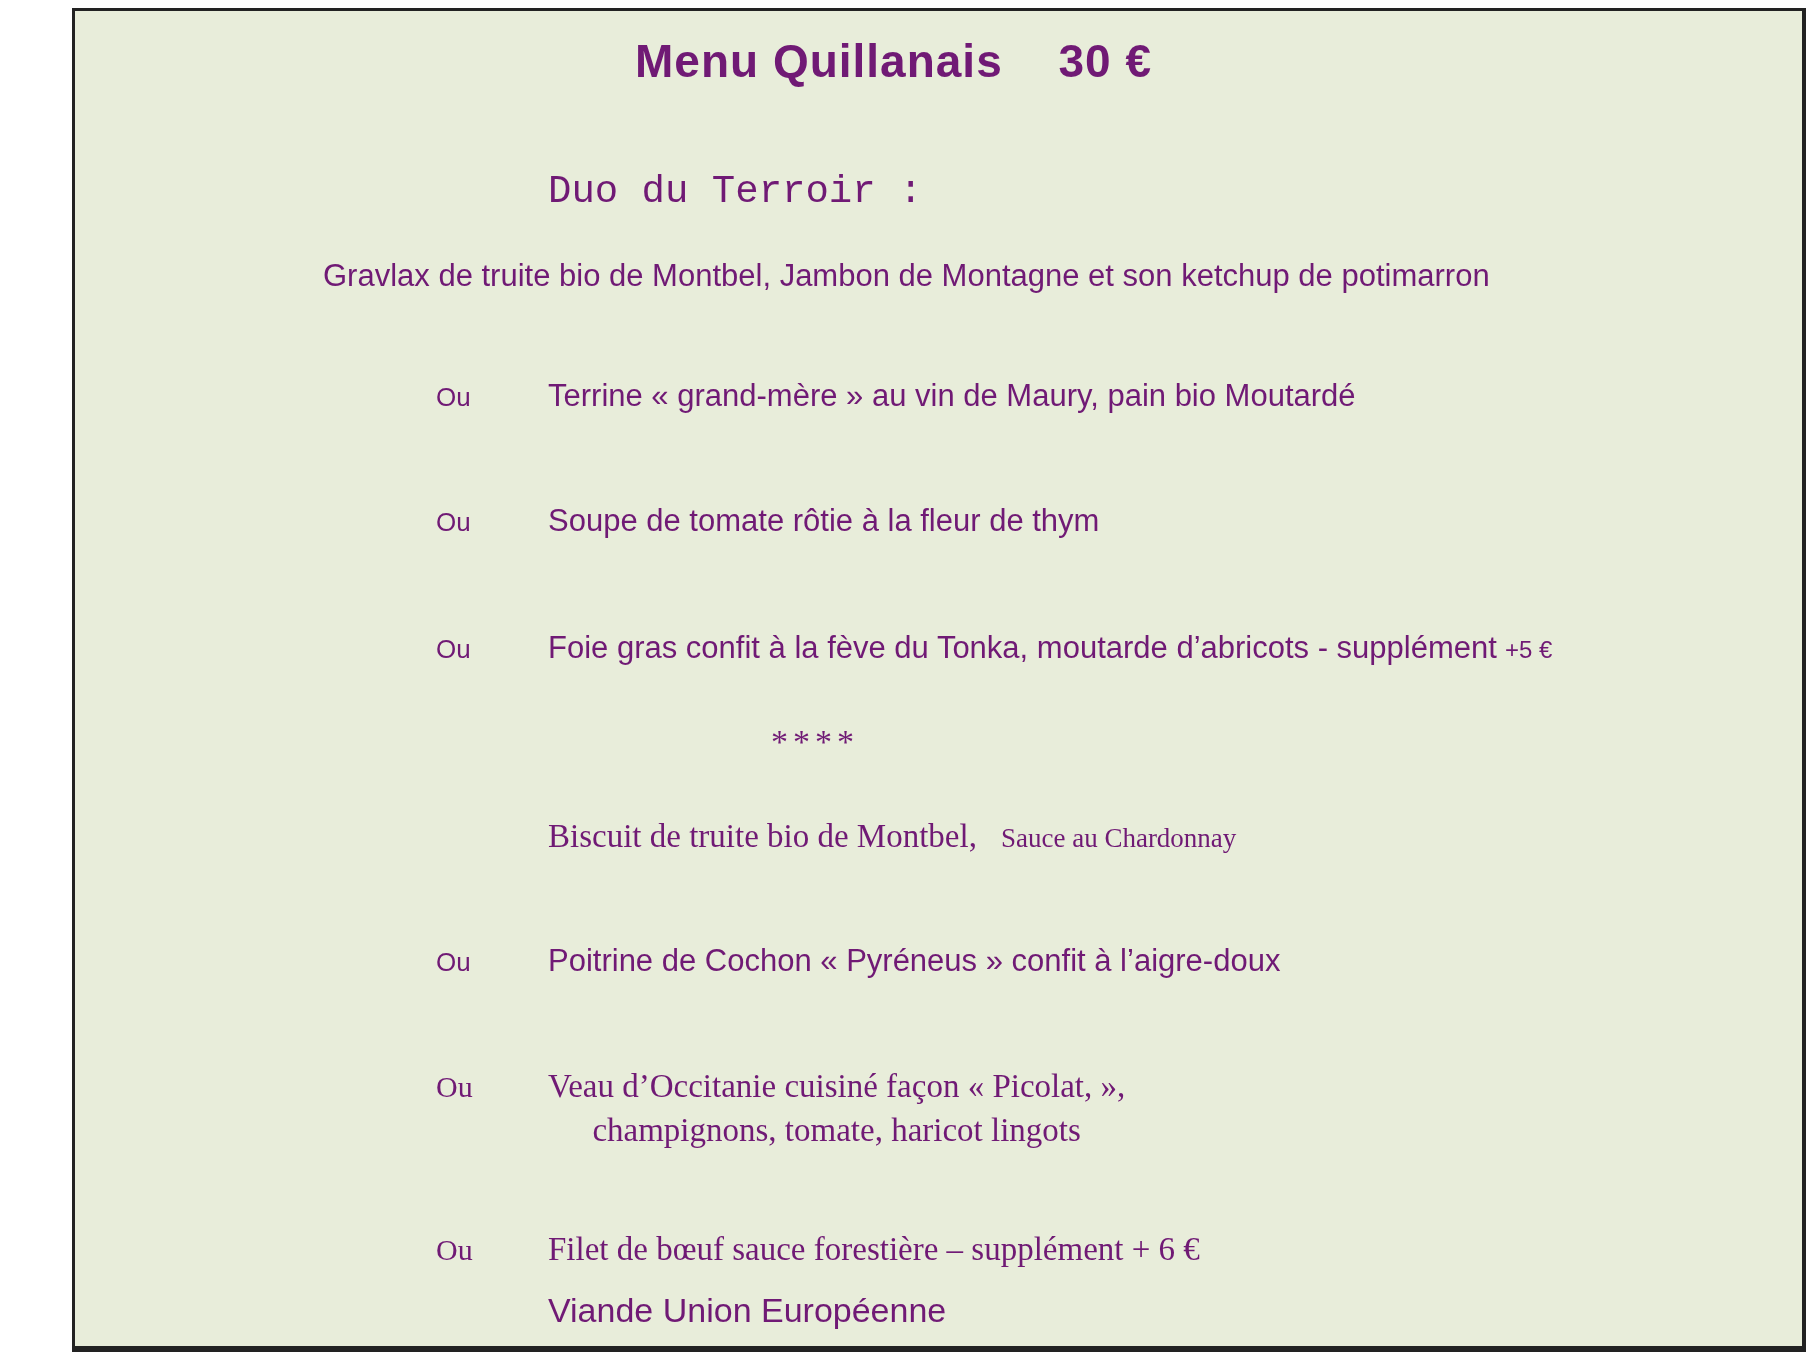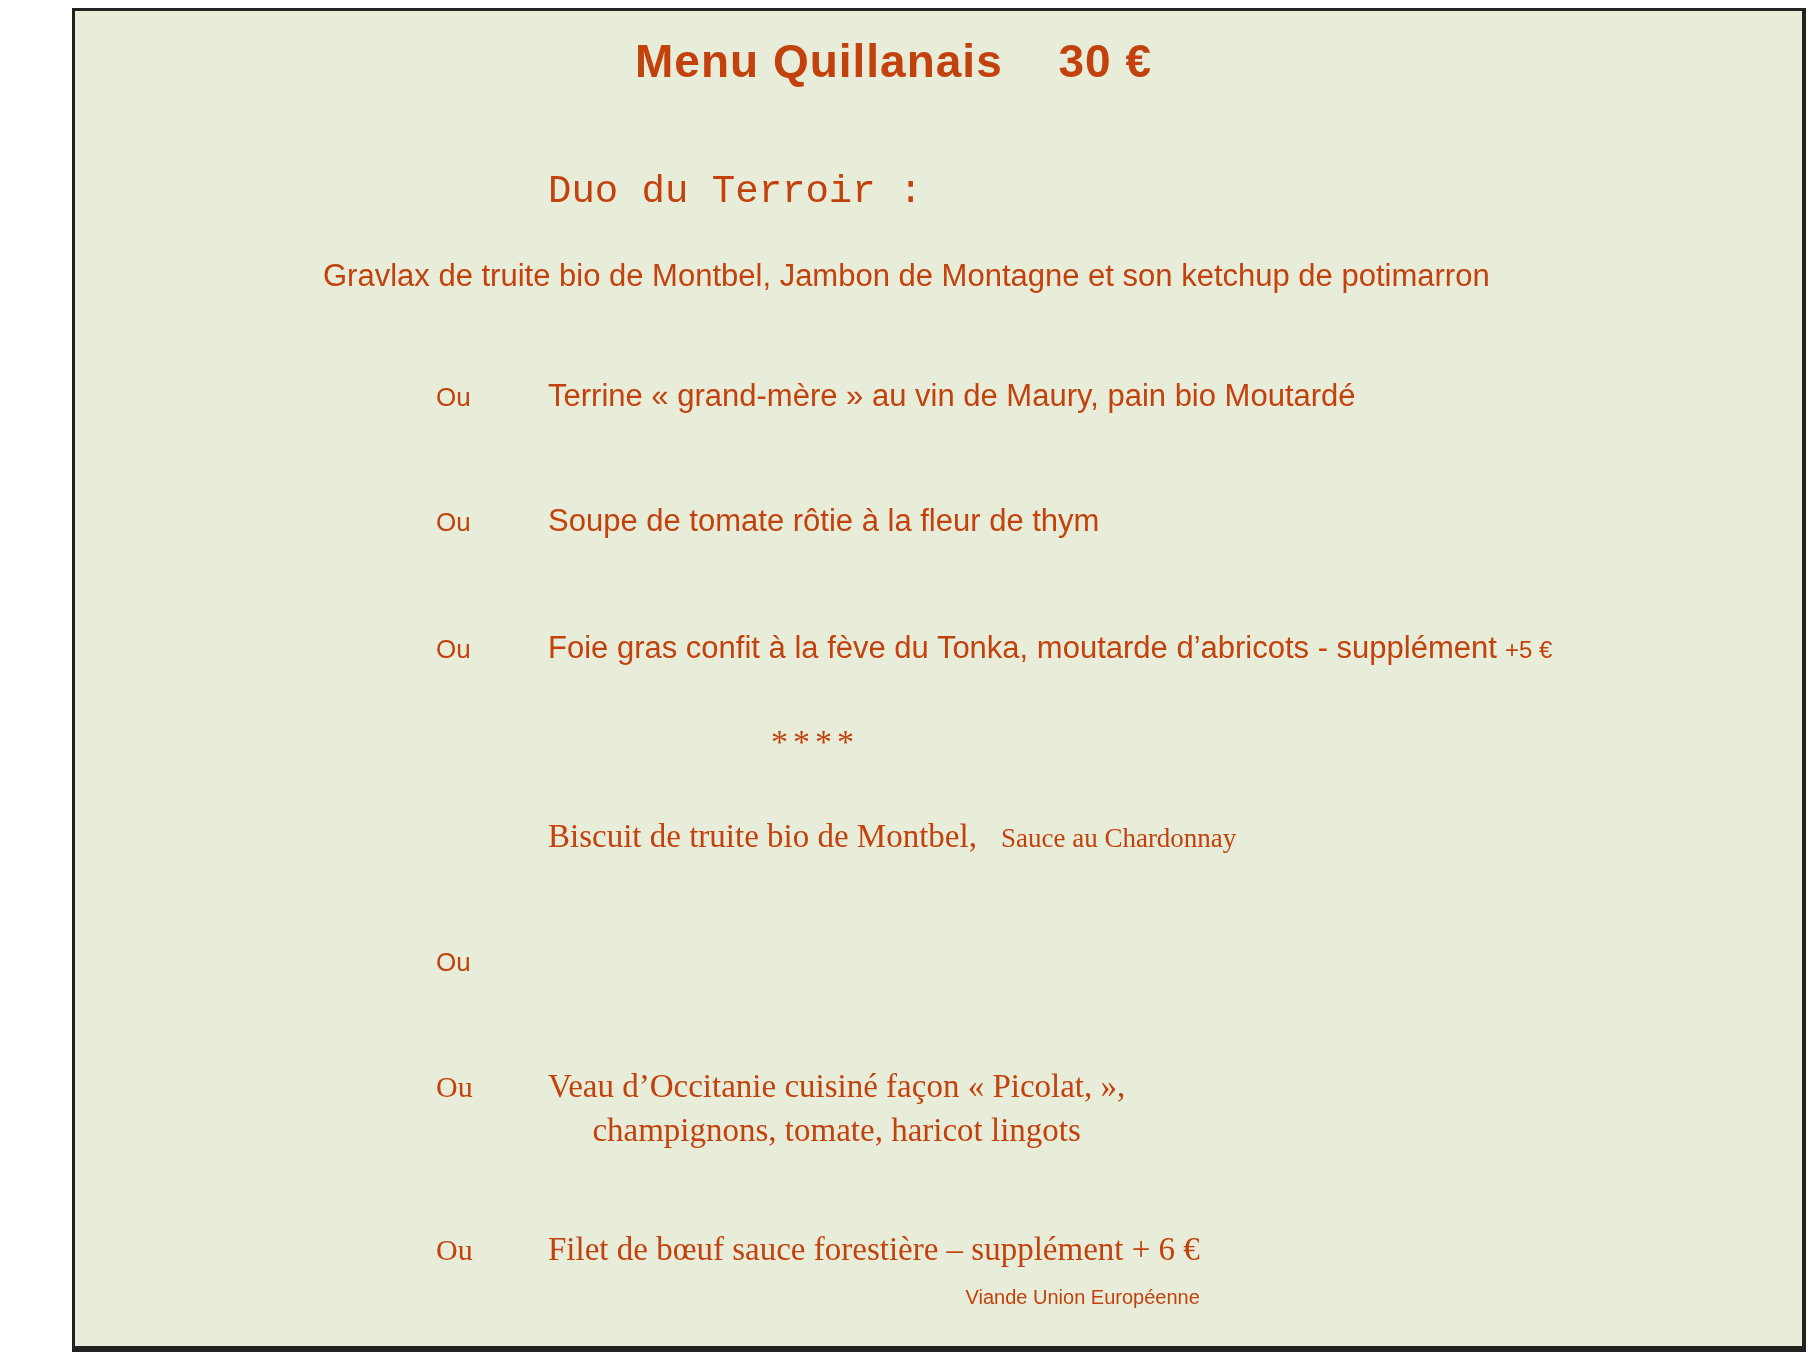--- a/index.html
+++ b/index.html
@@ -15,21 +15,21 @@
     position: absolute;
     left: 72px;
     top: 8px;
     width: 1734px;
     height: 1344px;
     box-sizing: border-box;
     background: #e8edda;
     border: 3px solid #222222;
     border-right-width: 4px;
     border-bottom-width: 6px;
-    color: #c2410c;
+    color: #701a75;
     overflow: hidden;
   }
   .title-row {
     margin: 22px 0 0 560px;
     font-weight: bold;
     font-size: 46px;
     line-height: 56px;
     white-space: nowrap;
     letter-spacing: 1px;
   }
@@ -83,24 +83,23 @@
     margin-left: 8px;
   }
   .sauce {
     font-family: Liberation Serif, serif;
     font-size: 27px;
     margin-left: 24px;
   }
   .meat-note {
     display: block;
     font-family: "Liberation Sans", sans-serif;
-    font-size: 20px;
+    font-size: 34px;
     line-height: 34px;
-    margin-top: 10px;
-    text-align: right;
+    margin-top: 23px;
   }
   .sep {
     margin-left: 696px;
     font-family: "Liberation Serif", serif;
     font-size: 34px;
     line-height: 42px;
     letter-spacing: 5px;
   }
   .dessert {
     margin: 55px 0 12px 585px;
@@ -149,20 +148,21 @@
 
   <div class="row sep mt-sep1">****</div>
 
   <div class="row entry serif mt-biscuit">
     <span class="ou"></span>
     <span class="body"><span>Biscuit de truite bio de Montbel,</span><span class="sauce">Sauce au Chardonnay</span></span>
   </div>
 
   <div class="row entry sans mt-poitrine">
     <span class="ou">Ou</span>
+    <span class="body">Poitrine de Cochon « Pyréneus » confit à l’aigre-doux</span>
   </div>
 
   <div class="row entry serif mt-veau">
     <span class="ou">Ou</span>
     <span class="body"><span>Veau d’Occitanie cuisiné façon « Picolat, »,</span><span class="line2">champignons, tomate, haricot lingots</span></span>
   </div>
 
   <div class="row entry serif mt-filet">
     <span class="ou">Ou</span>
     <span class="body"><span>Filet de bœuf  sauce forestière – supplément + 6 €</span><span class="meat-note">Viande Union Européenne</span></span>

